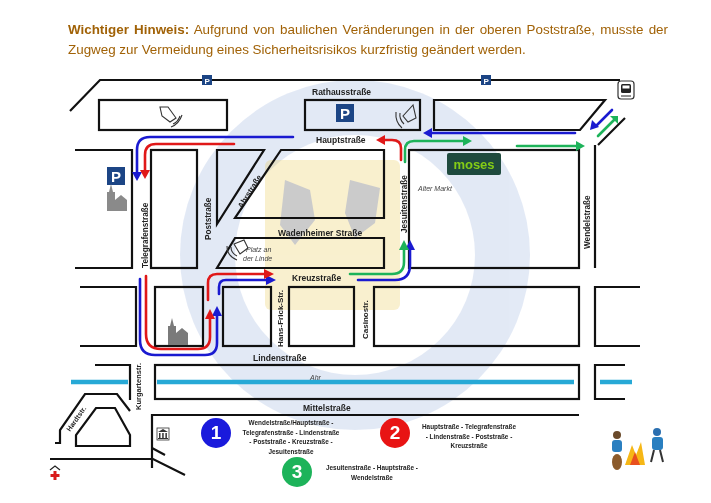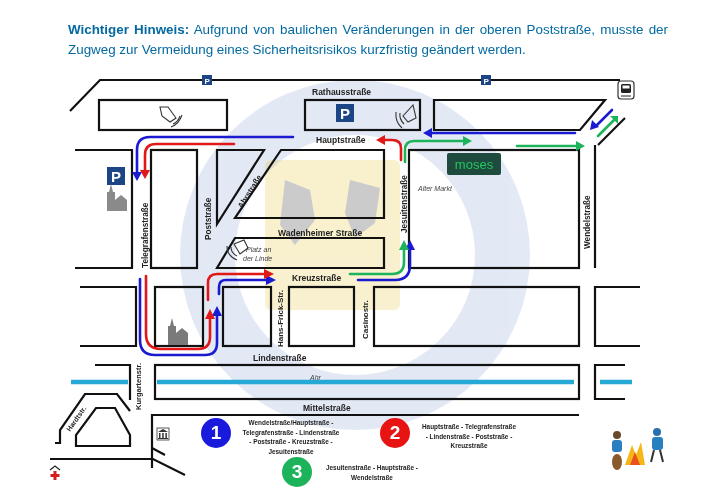--- a/index.html
+++ b/index.html
@@ -1,24 +1,24 @@
 <!DOCTYPE html>
 <html><head>
   <meta charset="utf-8">
   <style>
     html, body { margin: 0; padding: 0; background: #ffffff; }
     body { width: 711px; height: 503px; position: relative; overflow: hidden; font-family: "Liberation Sans", "DejaVu Sans", sans-serif; }
-    .notice { position: absolute; left: 68px; top: 20px; width: 600px; font-size: 13.4px; line-height: 20px; color: #0369a1; text-align: justify; text-align-last: left; }
+    .notice { position: absolute; left: 68px; top: 20px; width: 600px; font-size: 13.4px; line-height: 20px; color: #a16207; text-align: justify; text-align-last: left; }
     .notice b { font-weight: bold; }
     svg.map { position: absolute; left: 0; top: 0; }
     .lbl { font-family: "Liberation Sans", "DejaVu Sans", sans-serif; font-weight: bold; fill: #222; }
     .ital { font-family: "Liberation Sans", "DejaVu Sans", sans-serif; font-style: italic; fill: #444; }
     .legend-text { position: absolute; font-size: 6.4px; font-weight: bold; color: #222; text-align: center; line-height: 9.5px; }
     .badge { position: absolute; border-radius: 50%; color: #fff; font-size: 19px; font-weight: bold; display: flex; align-items: center; justify-content: center; }
-    .moses { position: absolute; left: 447px; top: 153px; width: 54px; height: 22px; background: #1f4a3e; color: #22c55e; font-weight: normal; font-size: 13px; display: flex; align-items: center; justify-content: center; border-radius: 2px; }
+    .moses { position: absolute; left: 447px; top: 153px; width: 54px; height: 22px; background: #1f4a3e; color: #84cc16; font-weight: bold; font-size: 13px; display: flex; align-items: center; justify-content: center; border-radius: 2px; }
   </style>
 </head>
 <body>
 
 <div class="notice"><b>Wichtiger Hinweis:</b><span> Aufgrund von baulichen Veränderungen in der oberen Poststraße, musste der Zugweg zur Vermeidung eines Sicherheitsrisikos kurzfristig geändert werden.</span></div>
 
 <svg class="map" width="711" height="503" viewBox="0 0 711 503">
 
   <g opacity="0.13">
     <circle cx="355" cy="255" r="175" fill="#2a5db8"></circle>

